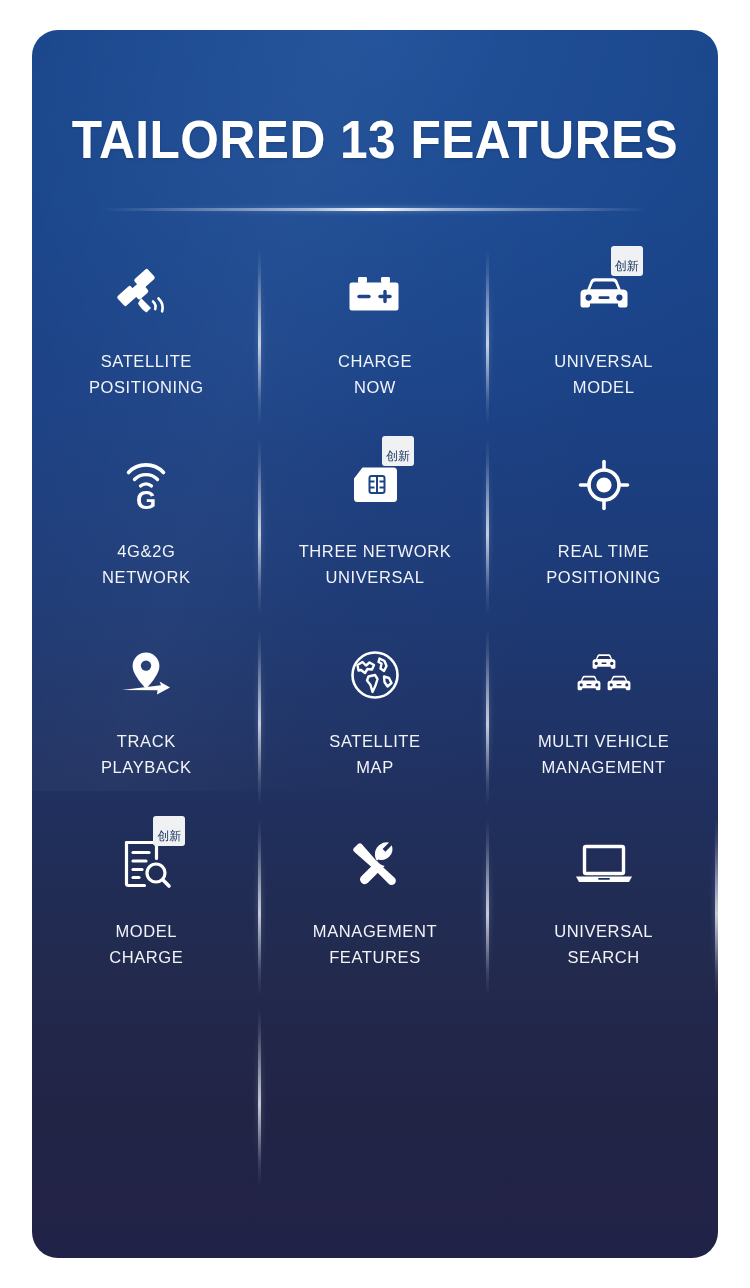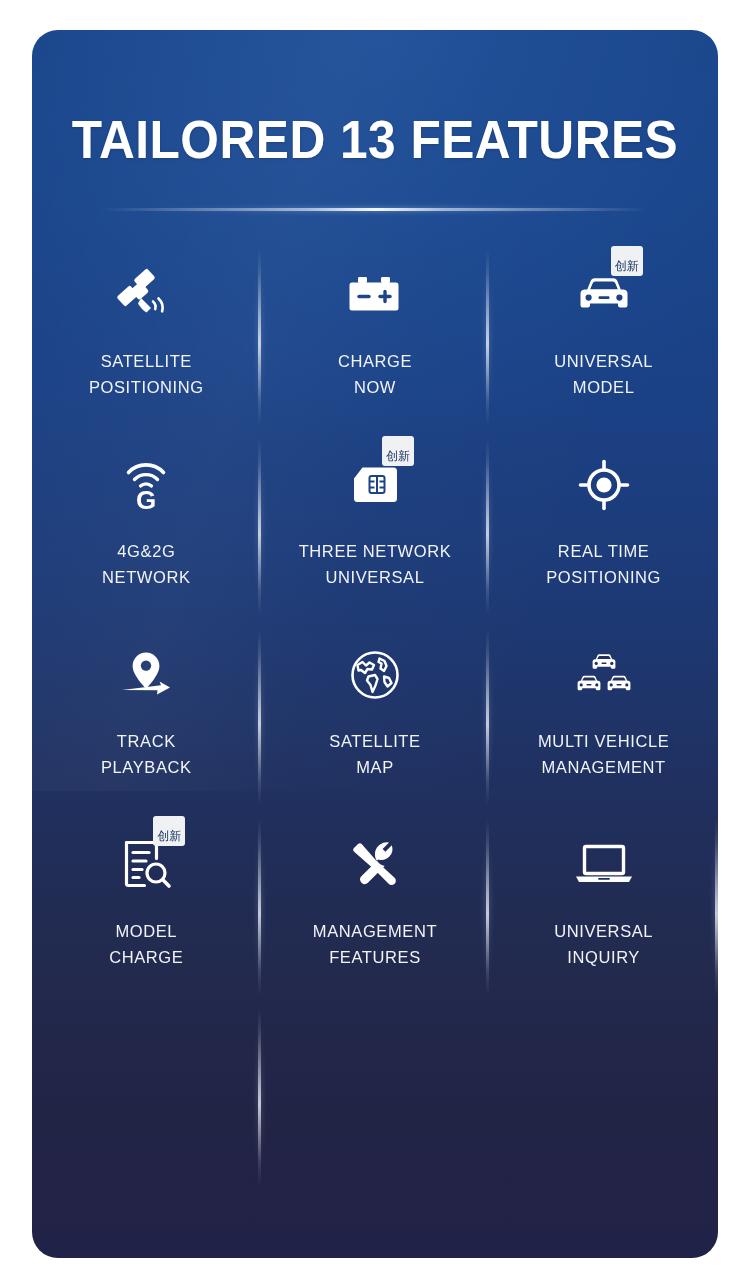--- a/index.html
+++ b/index.html
@@ -390,20 +390,20 @@
           <div class="label"><span class="l1">MANAGEMENT</span><span class="l2">FEATURES</span></div>
         </div>
         <div class="cell sep-right">
           <div class="icon-wrap">
             <svg width="60" height="44" viewBox="0 0 60 44">
       <rect x="10.5" y="3.5" width="39" height="27" rx="1.6" fill="none" stroke="#ffffff" stroke-width="3.4"></rect>
       <path d="M2 33.5 h56 l-3 5.5 h-50 z" fill="#ffffff"></path>
       <path d="M25 35.8 h10" stroke="#20305f" stroke-width="1.8" stroke-linecap="round"></path>
     </svg>
           </div>
-          <div class="label"><span class="l1">UNIVERSAL</span><span class="l2">INQUIRY</span></div>
+          <div class="label"><span class="l1">UNIVERSAL</span><span class="l2">SEARCH</span></div>
         </div>
         <div class="cell sep-right"></div>
         <div class="cell"></div>
       </div>
 
   </div>
 </div>
 
 </body></html>

